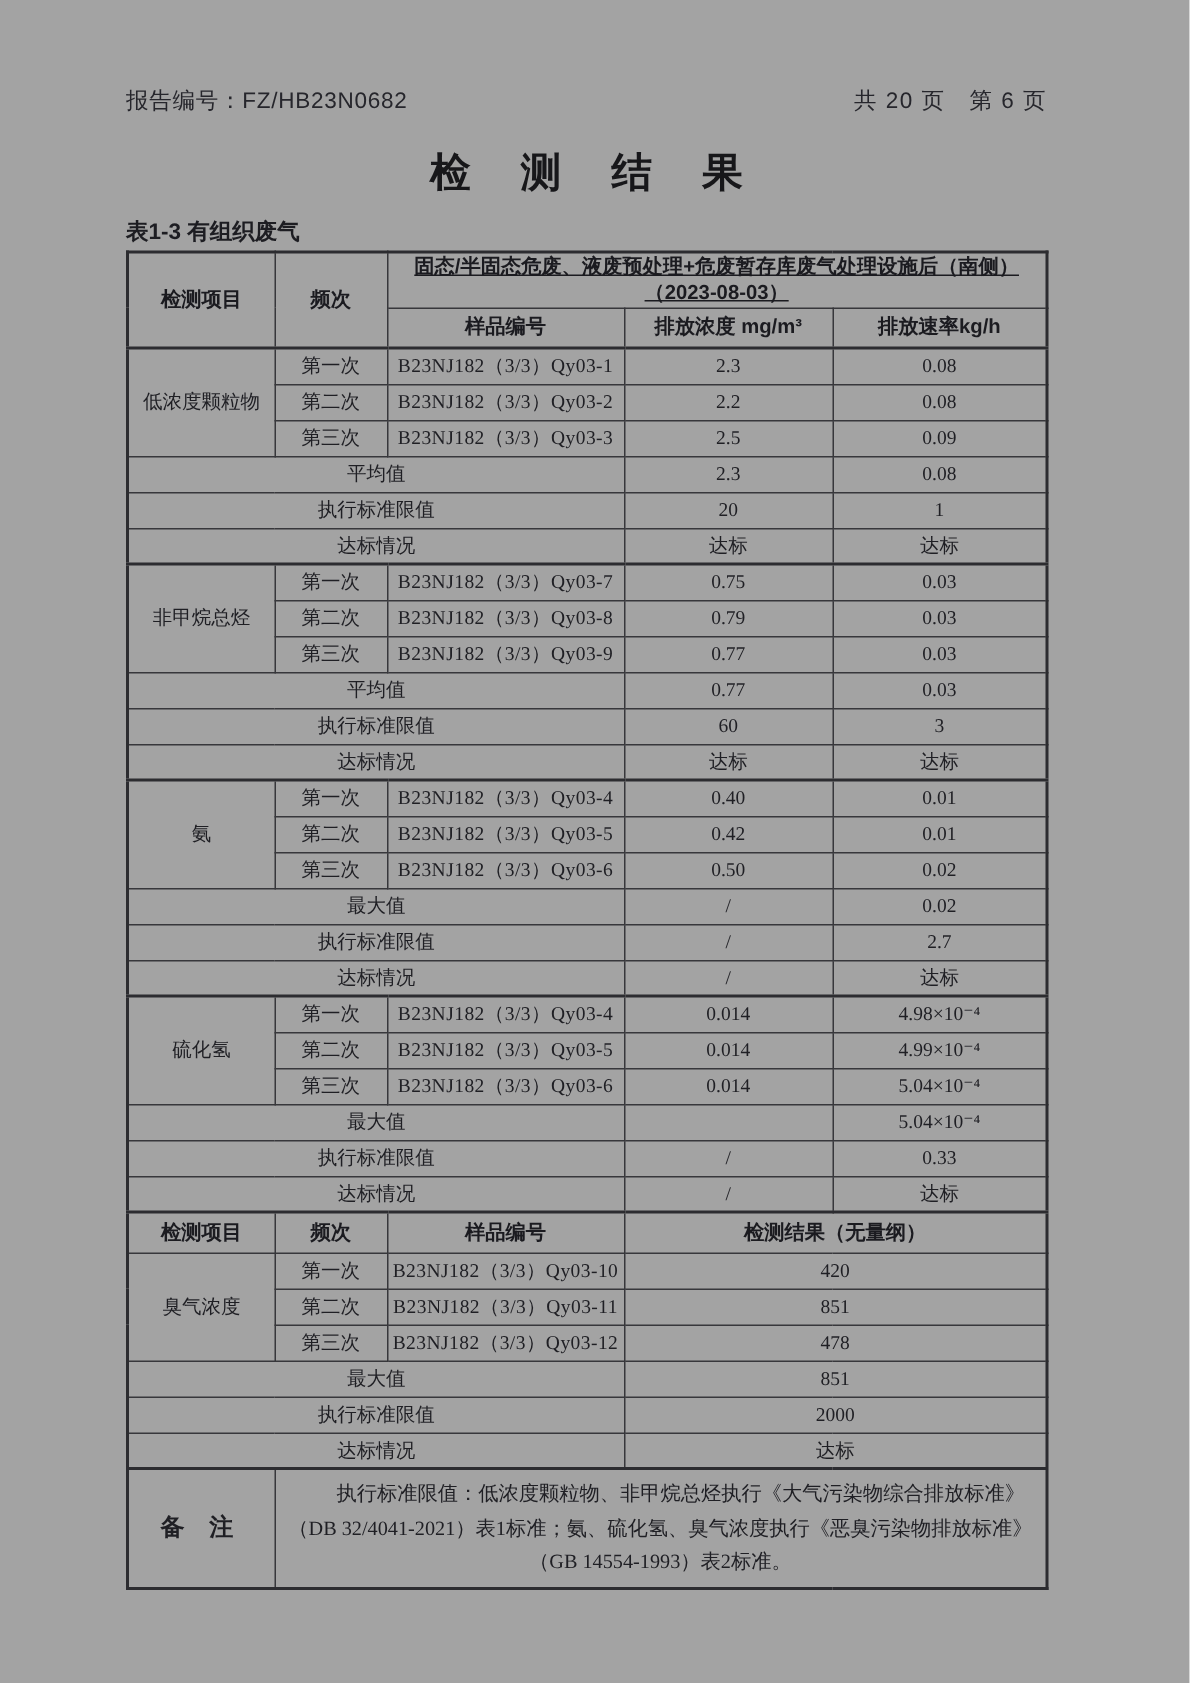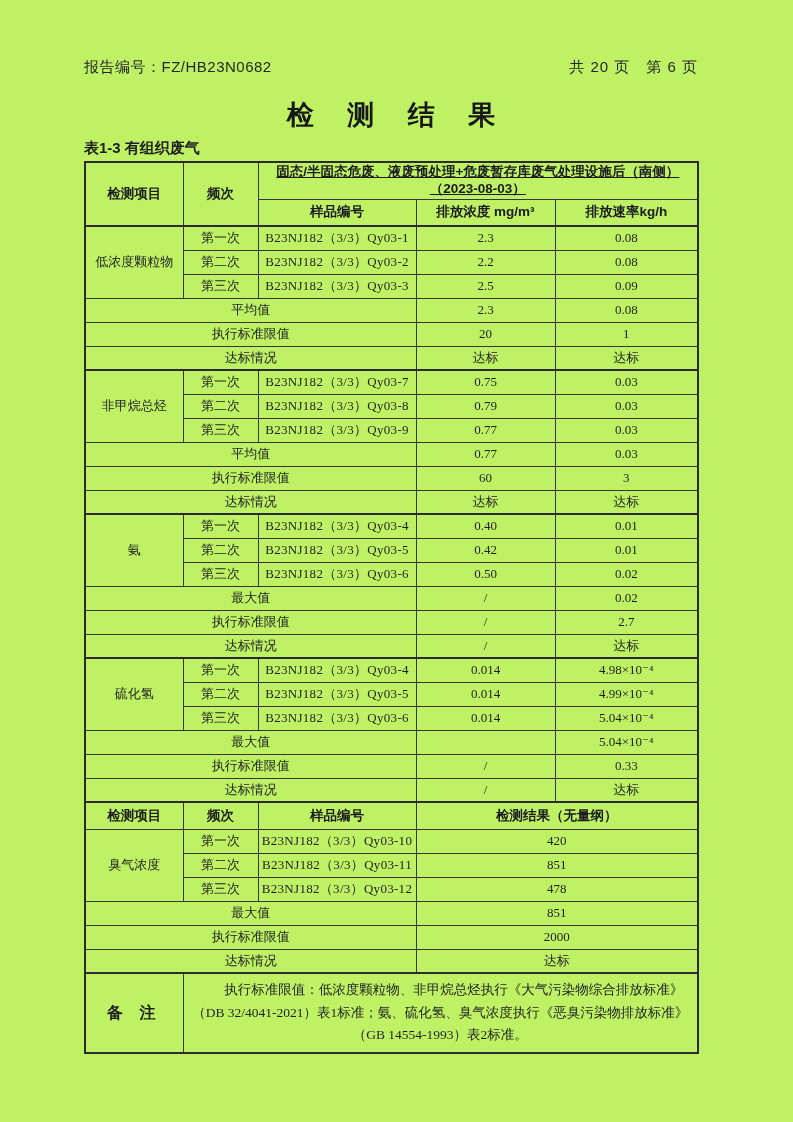--- a/index.html
+++ b/index.html
@@ -1,20 +1,20 @@
 <!DOCTYPE html>
 <html lang="zh"><head>
 <meta charset="utf-8">
 <style>
   * { margin:0; padding:0; box-sizing:border-box; }
   html,body { background:#ffffff; }
   .page {
     position:relative;
     width:793px; height:1122px;
-    background:#bef264;
+    background:#a3a3a3;
     font-family:"Liberation Serif","DejaVu Serif",serif;
     color:#1d1d1f;
     overflow:hidden;
   }
   .content { position:absolute; left:84px; top:58px; width:614px; }
 
   .doc-header {
     display:flex; justify-content:space-between; align-items:baseline;
     font-family:"Liberation Sans","DejaVu Sans",sans-serif;
     font-size:15px; color:#26262c;
@@ -27,21 +27,21 @@
     text-align:center;
     font-family:"Liberation Sans","DejaVu Sans",sans-serif;
     font-weight:bold;
     font-size:27px;
     letter-spacing:13px;
     text-indent:13px; 
     color:#17171a;
   }
 
   .table-caption {
-    margin:6px 0 3px 0;
+    margin:12px 0 3px 0;
     font-family:"Liberation Sans","DejaVu Sans",sans-serif;
     font-size:15px; font-weight:600; color:#1d1d22;
   }
 
   table.results {
     border-collapse:collapse;
     width:613px;
     table-layout:fixed;
     border:2px solid #2c2c30;
   }

